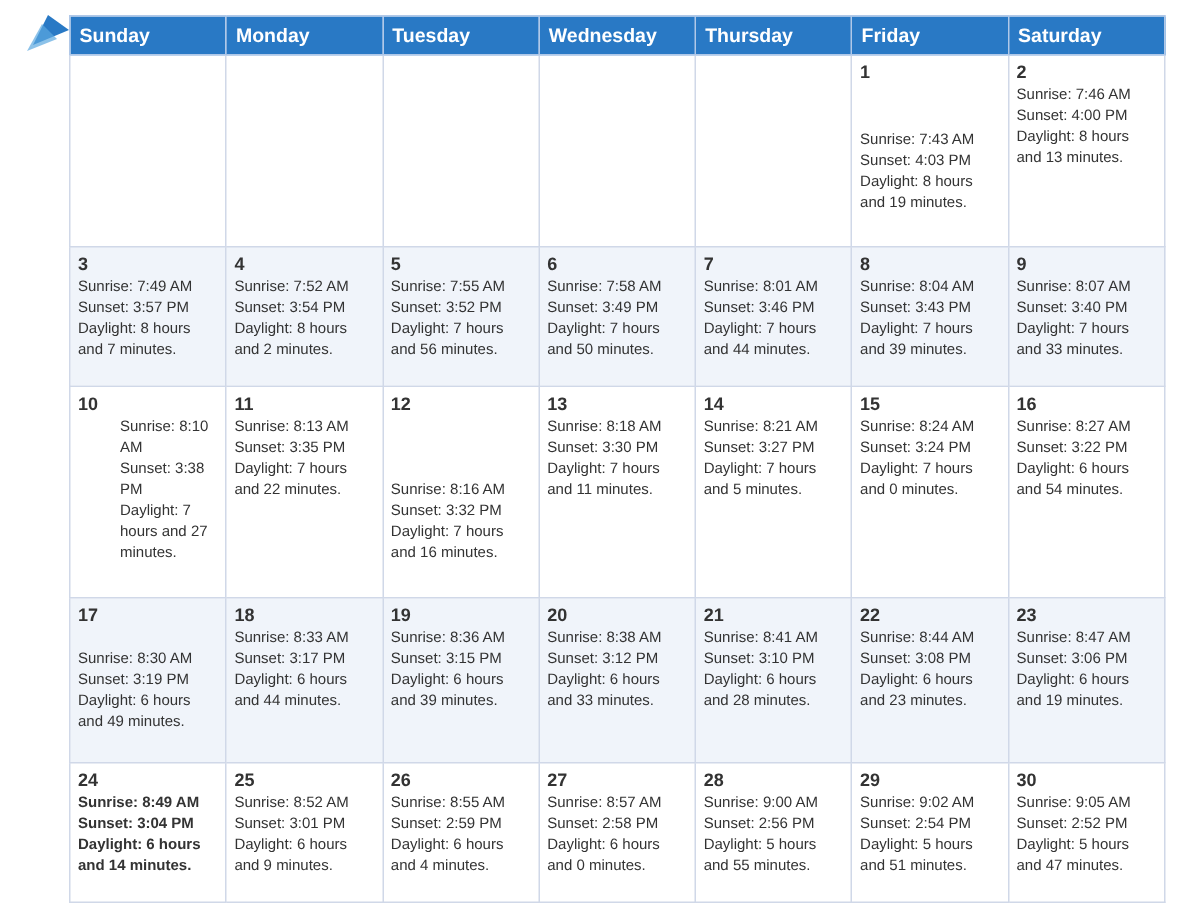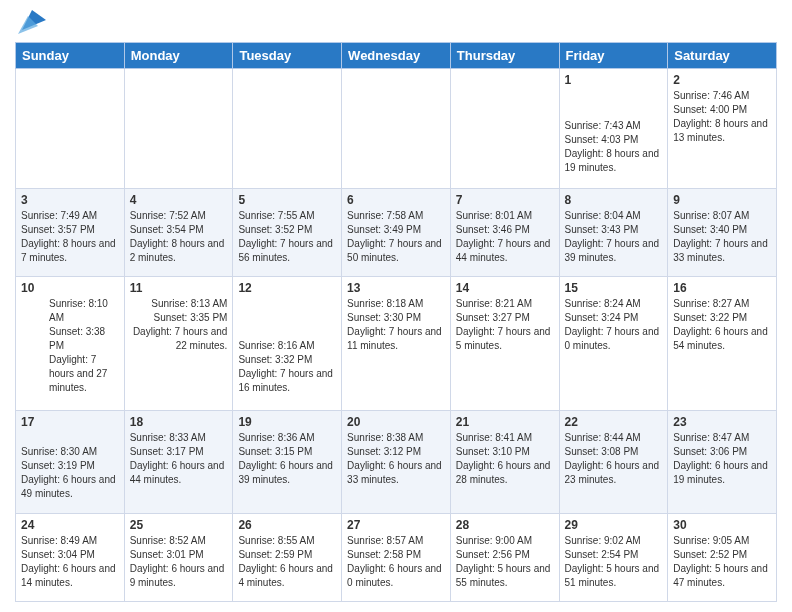--- a/index.html
+++ b/index.html
@@ -8,21 +8,21 @@
       background: #fff;
       width: 792px;
       min-height: 612px;
       overflow: hidden;
     }
     .page {
       width: 792px;
       min-height: 612px;
       background: #fff;
       display: flex;
-      flex-direction: column;
+      flex-direction: row;
       padding: 10px 15px 10px 15px;
     }
     .header {
       display: flex;
       justify-content: space-between;
       align-items: flex-start;
       margin-bottom: 8px;
     }
     .logo {
       display: flex;
@@ -204,21 +204,21 @@
         </tr>
         <tr>
           <td>
             <span class="day-number">10</span>
             <div class="day-info" style="white-space: pre-line; margin-left: 28px;">Sunrise: 8:10 AM
 Sunset: 3:38 PM
 Daylight: 7 hours and 27 minutes.</div>
           </td>
           <td>
             <span class="day-number">11</span>
-            <div class="day-info" style="white-space: pre-line; text-align: right;">Sunrise: 8:13 AM
+            <div class="day-info" style="white-space: pre-line;">Sunrise: 8:13 AM
 Sunset: 3:35 PM
 Daylight: 7 hours and 22 minutes.</div>
           </td>
           <td>
             <span class="day-number">12</span>
             <div class="day-info" style="white-space: pre-line; margin-top: 44px;">Sunrise: 8:16 AM
 Sunset: 3:32 PM
 Daylight: 7 hours and 16 minutes.</div>
           </td>
           <td>
@@ -286,21 +286,21 @@
           <td>
             <span class="day-number">23</span>
             <div class="day-info" style="white-space: pre-line;">Sunrise: 8:47 AM
 Sunset: 3:06 PM
 Daylight: 6 hours and 19 minutes.</div>
           </td>
         </tr>
         <tr>
           <td>
             <span class="day-number">24</span>
-            <div class="day-info" style="white-space: pre-line;">Sunrise: 8:49 AM
+            <div class="day-info" style="white-space: pre-line; font-weight: bold;">Sunrise: 8:49 AM
 Sunset: 3:04 PM
 Daylight: 6 hours and 14 minutes.</div>
           </td>
           <td>
             <span class="day-number">25</span>
             <div class="day-info" style="white-space: pre-line;">Sunrise: 8:52 AM
 Sunset: 3:01 PM
 Daylight: 6 hours and 9 minutes.</div>
           </td>
           <td>

